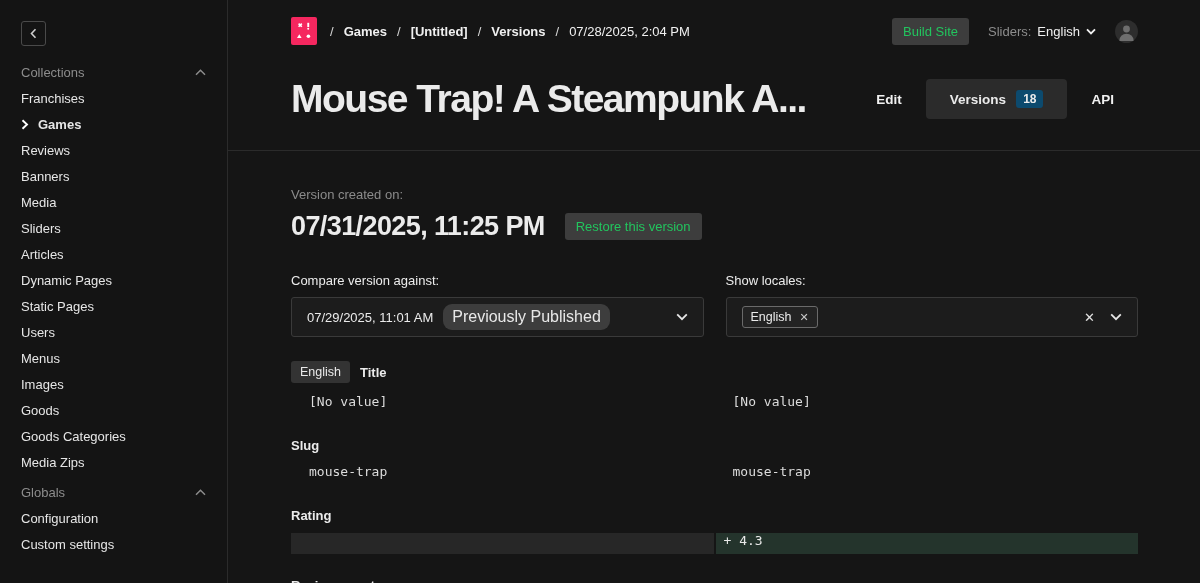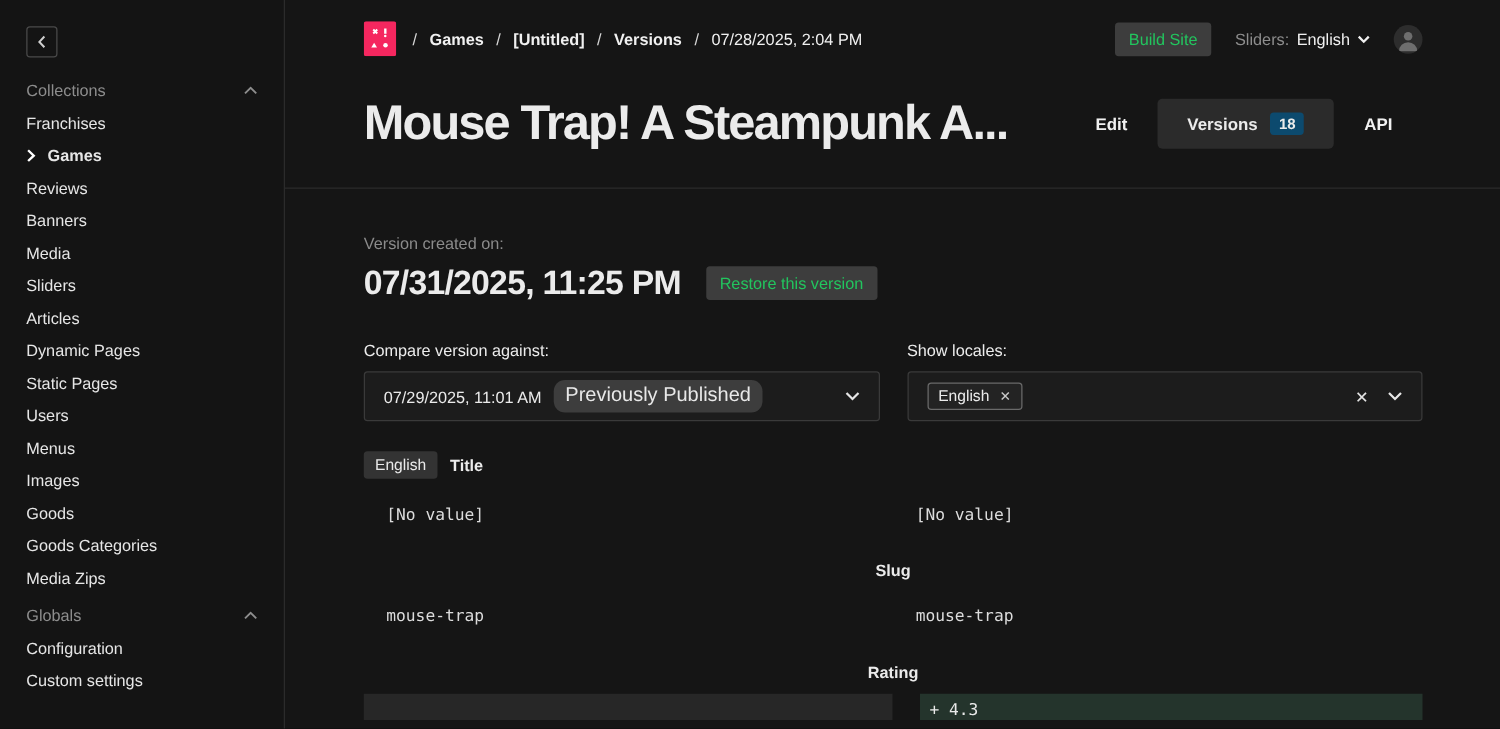--- a/index.html
+++ b/index.html
@@ -57,29 +57,29 @@
   .chev{margin-left:auto;display:flex;}
   .chip{display:flex;align-items:center;gap:8px;border:1px solid #6a6a6a;border-radius:3px;
        padding:3px 8px;font-size:12.5px;background:#232323;}
   .chip-x{color:#c9c9c9;font-size:11px;cursor:pointer;}
   .select-controls{margin-left:auto;display:flex;align-items:center;gap:15px;}
   .clear-x{font-size:13px;color:#e3e3e3;cursor:pointer;}
 
   .diff-head{display:flex;align-items:center;gap:10px;margin-top:24px;}
   .locale-pill{background:#333333;border-radius:3px;padding:4px 9px;font-size:12.5px;color:#eaeaea;}
   .field-name{font-size:13px;font-weight:700;}
-  .pair{display:grid;grid-template-columns:1fr 1fr;gap:22px;margin-top:22px;}
+  .pair{display:grid;grid-template-columns:1fr 1fr;gap:22px;margin-top:11px;}
   .mono{font-family:"DejaVu Sans Mono",monospace;font-size:13px;color:#dcdcdc;}
   .indent-l{padding-left:18px;}
   .indent-r{padding-left:7px;}
-  .section-label{font-size:13px;font-weight:700;margin-top:29px;text-align:center;}
+  .section-label{font-size:13px;font-weight:700;margin-top:29px;}
   .rating-pair{display:grid;grid-template-columns:1fr 1fr;gap:2px;margin-top:10px;}
   .bar{height:21px;}
   .bar.removed{background:#272727;}
-  .bar.added{background:#24342c;display:flex;align-items:flex-end;margin-left:20px;}
+  .bar.added{background:#24342c;display:flex;align-items:flex-start;}
   .bar.added .mono{padding-left:8px;color:#e9e9e9;}
   .review-label{margin-top:24px;}
 </style>
 </head>
 <body>
 
 <div class="app">
 
   <aside class="sidebar">
     <button class="collapse-btn">

